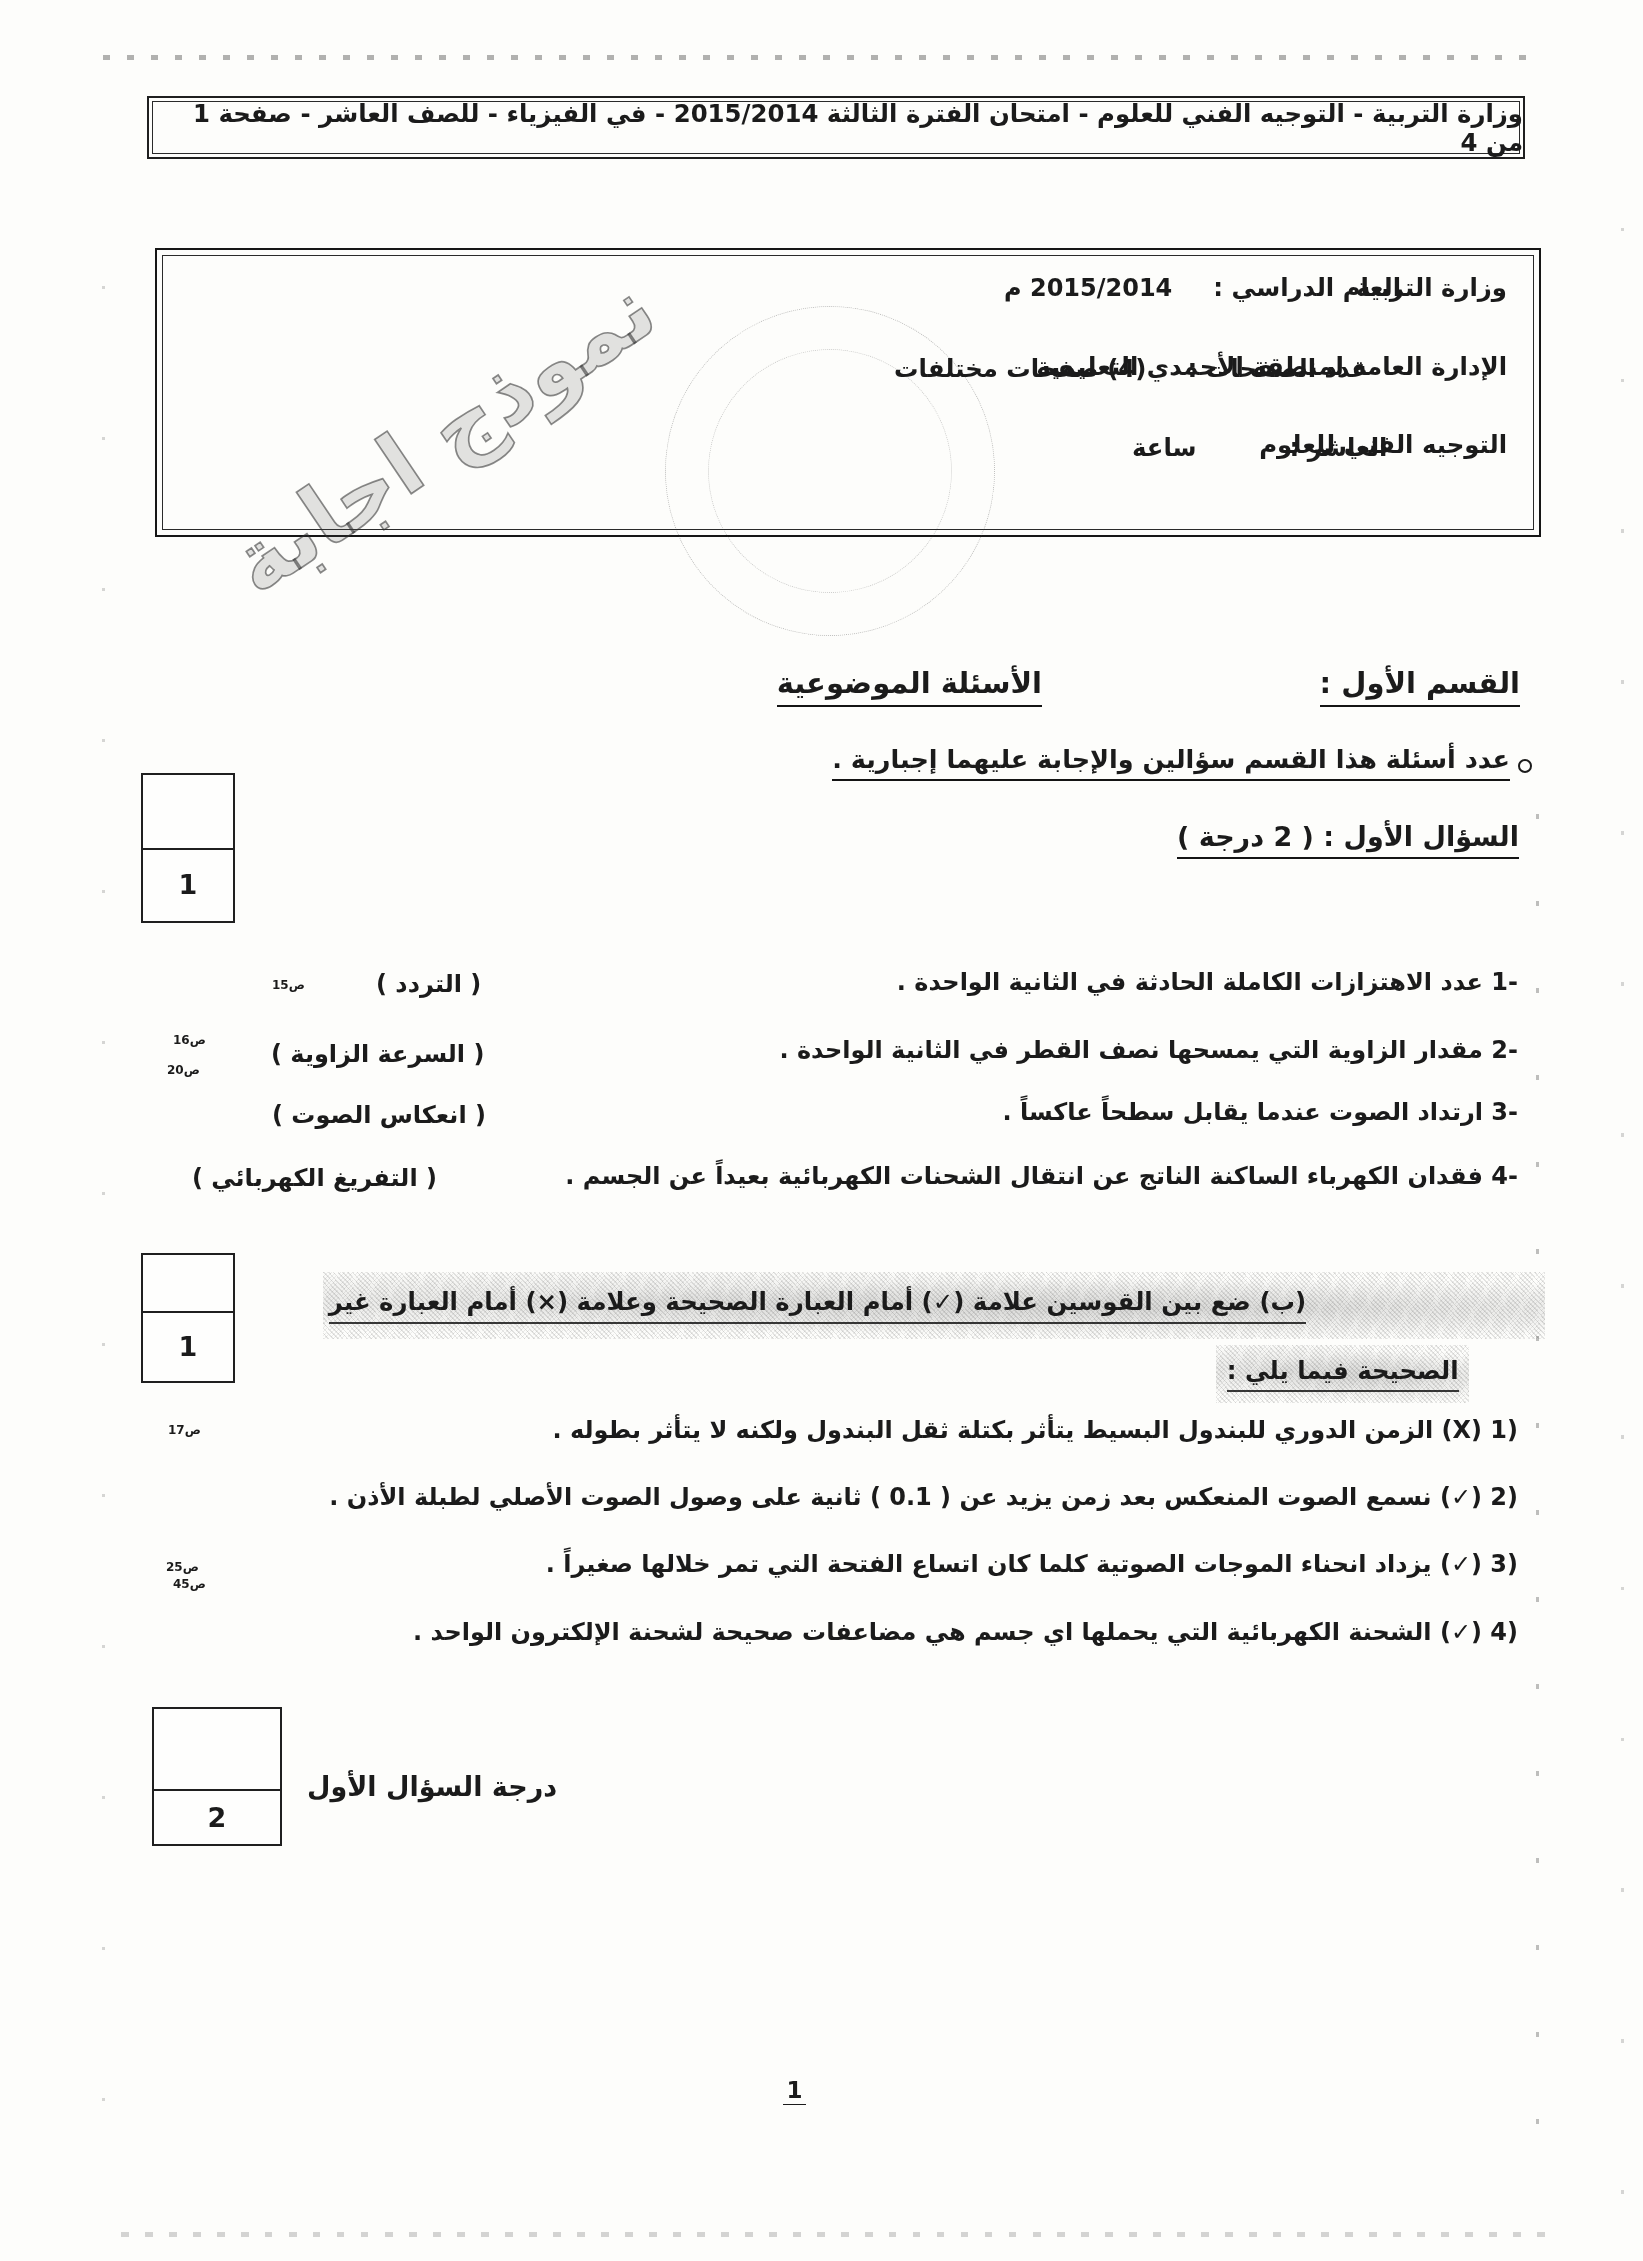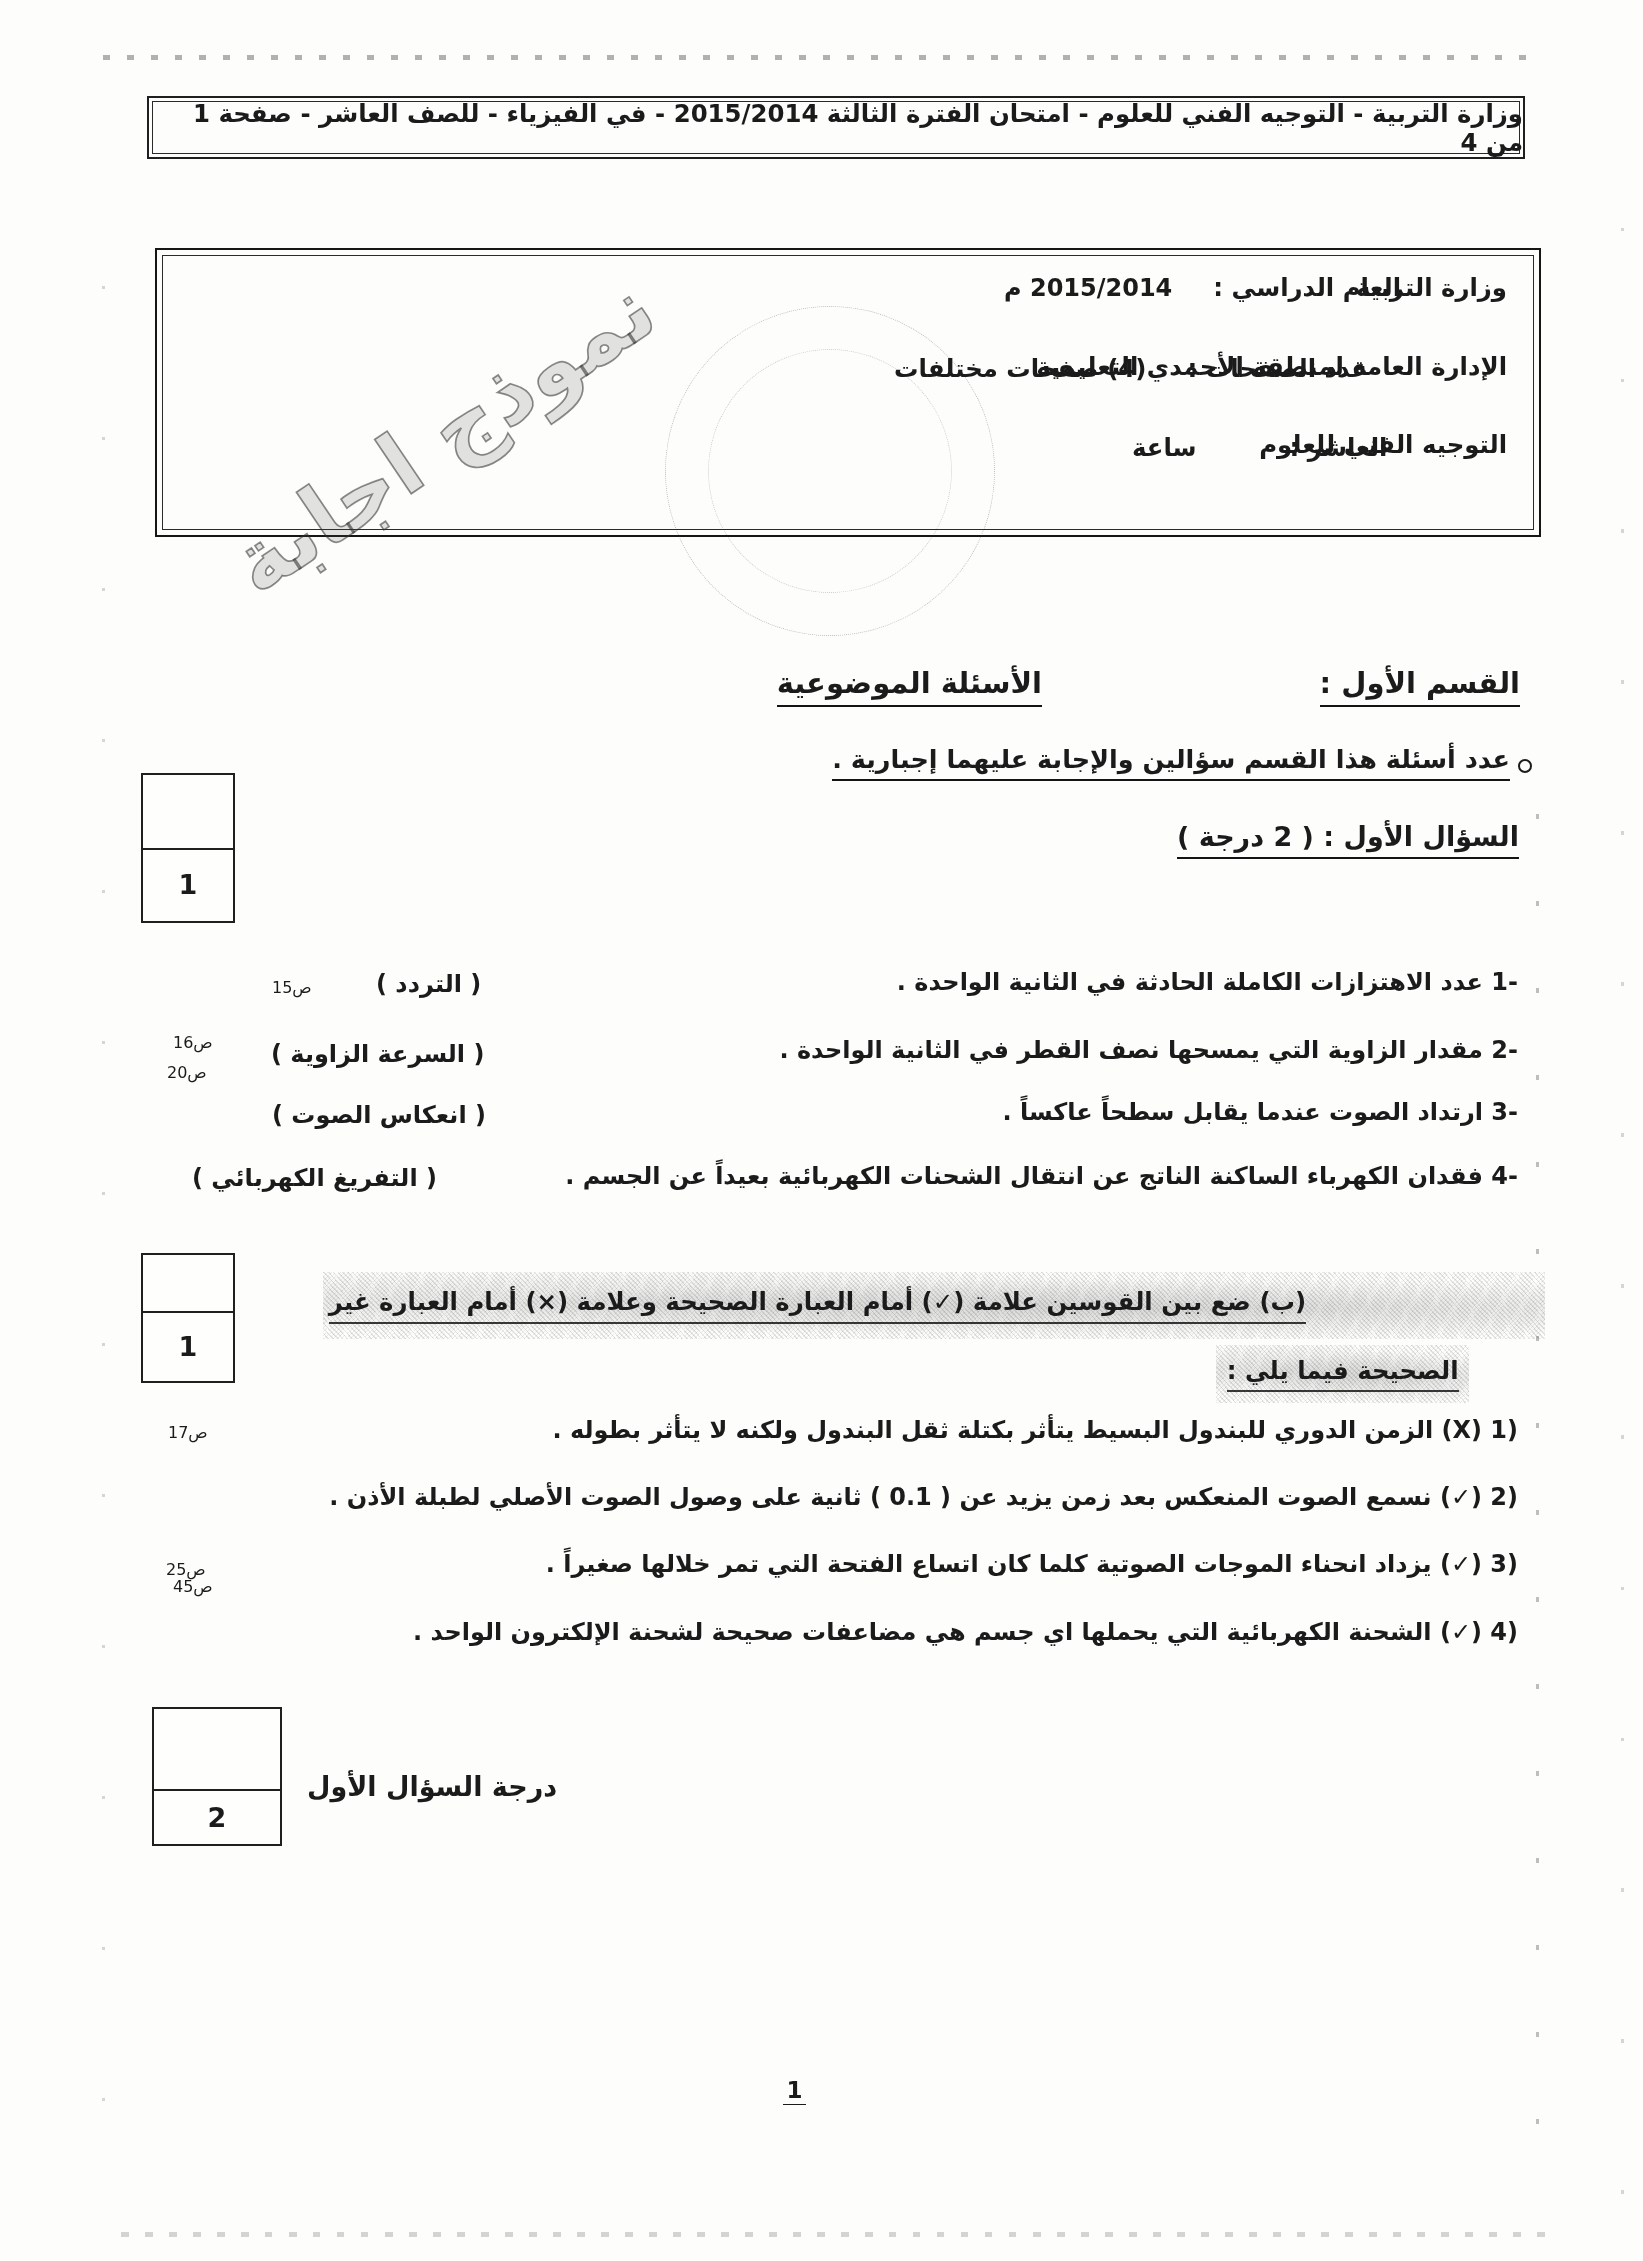--- a/index.html
+++ b/index.html
@@ -56,21 +56,21 @@
     transform:rotate(-34deg);transform-origin:left bottom;
     font-size:86px;font-weight:700;white-space:nowrap;
     color:rgba(80,80,80,.16);
     -webkit-text-stroke:1.7px rgba(45,45,45,.55);
     letter-spacing:4.6px;
   }
 
   .uline{border-bottom:2.3px solid #141414;padding-bottom:4.6px;}
   .h-title{font-size:29px;font-weight:700;white-space:nowrap;filter:blur(0.1px);}
   .body-txt{font-size:24px;font-weight:700;white-space:nowrap;filter:blur(0.1px);}
-  .small-ref{font-size:16px;font-weight:400;white-space:nowrap;}
+  .small-ref{font-size:12px;font-weight:700;white-space:nowrap;}
 
   .bullet-ring{display:inline-block;width:10px;height:10px;border:2.3px solid #1b1b1b;border-radius:50%;
     vertical-align:middle;margin-left:8.1px;}
 
   
   .grade-box{border:2.3px solid #1f1f1f;background:rgba(255,255,255,.6);}
   .grade-box .cell-top{border-bottom:2.3px solid #1f1f1f;}
   .grade-box .cell-bot{display:flex;align-items:center;justify-content:center;
     font-size:27px;font-weight:700;}
 

